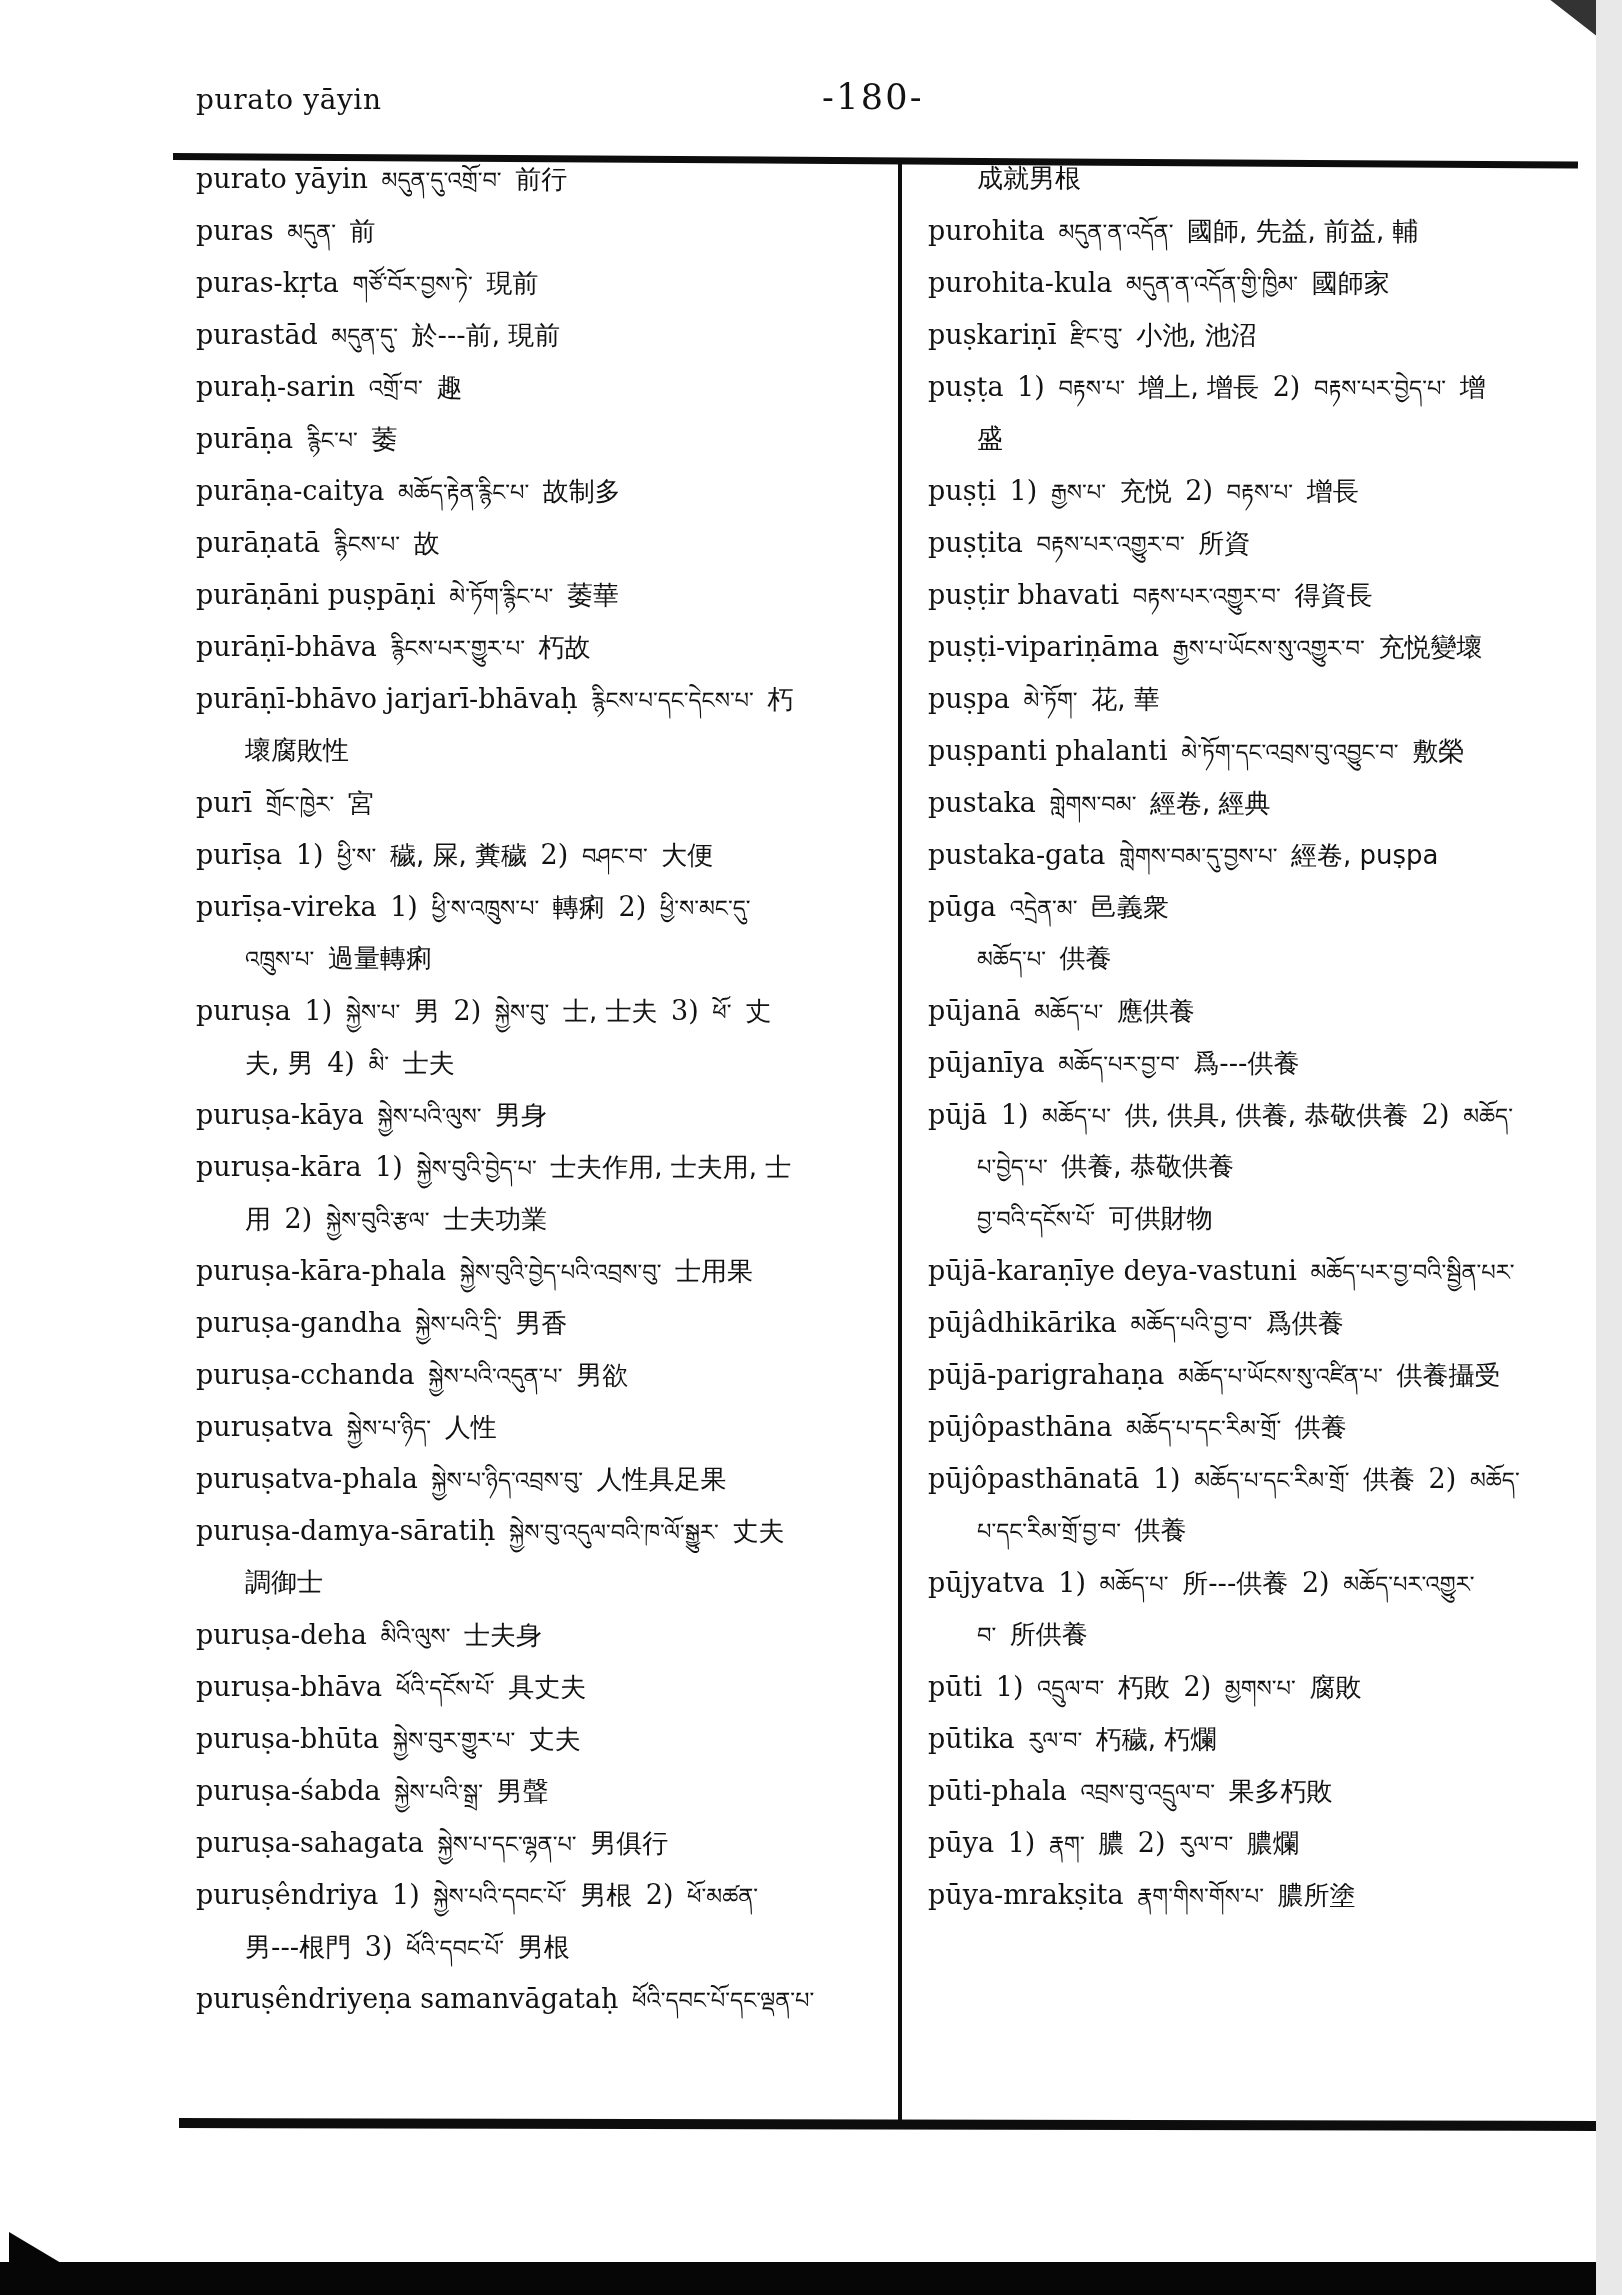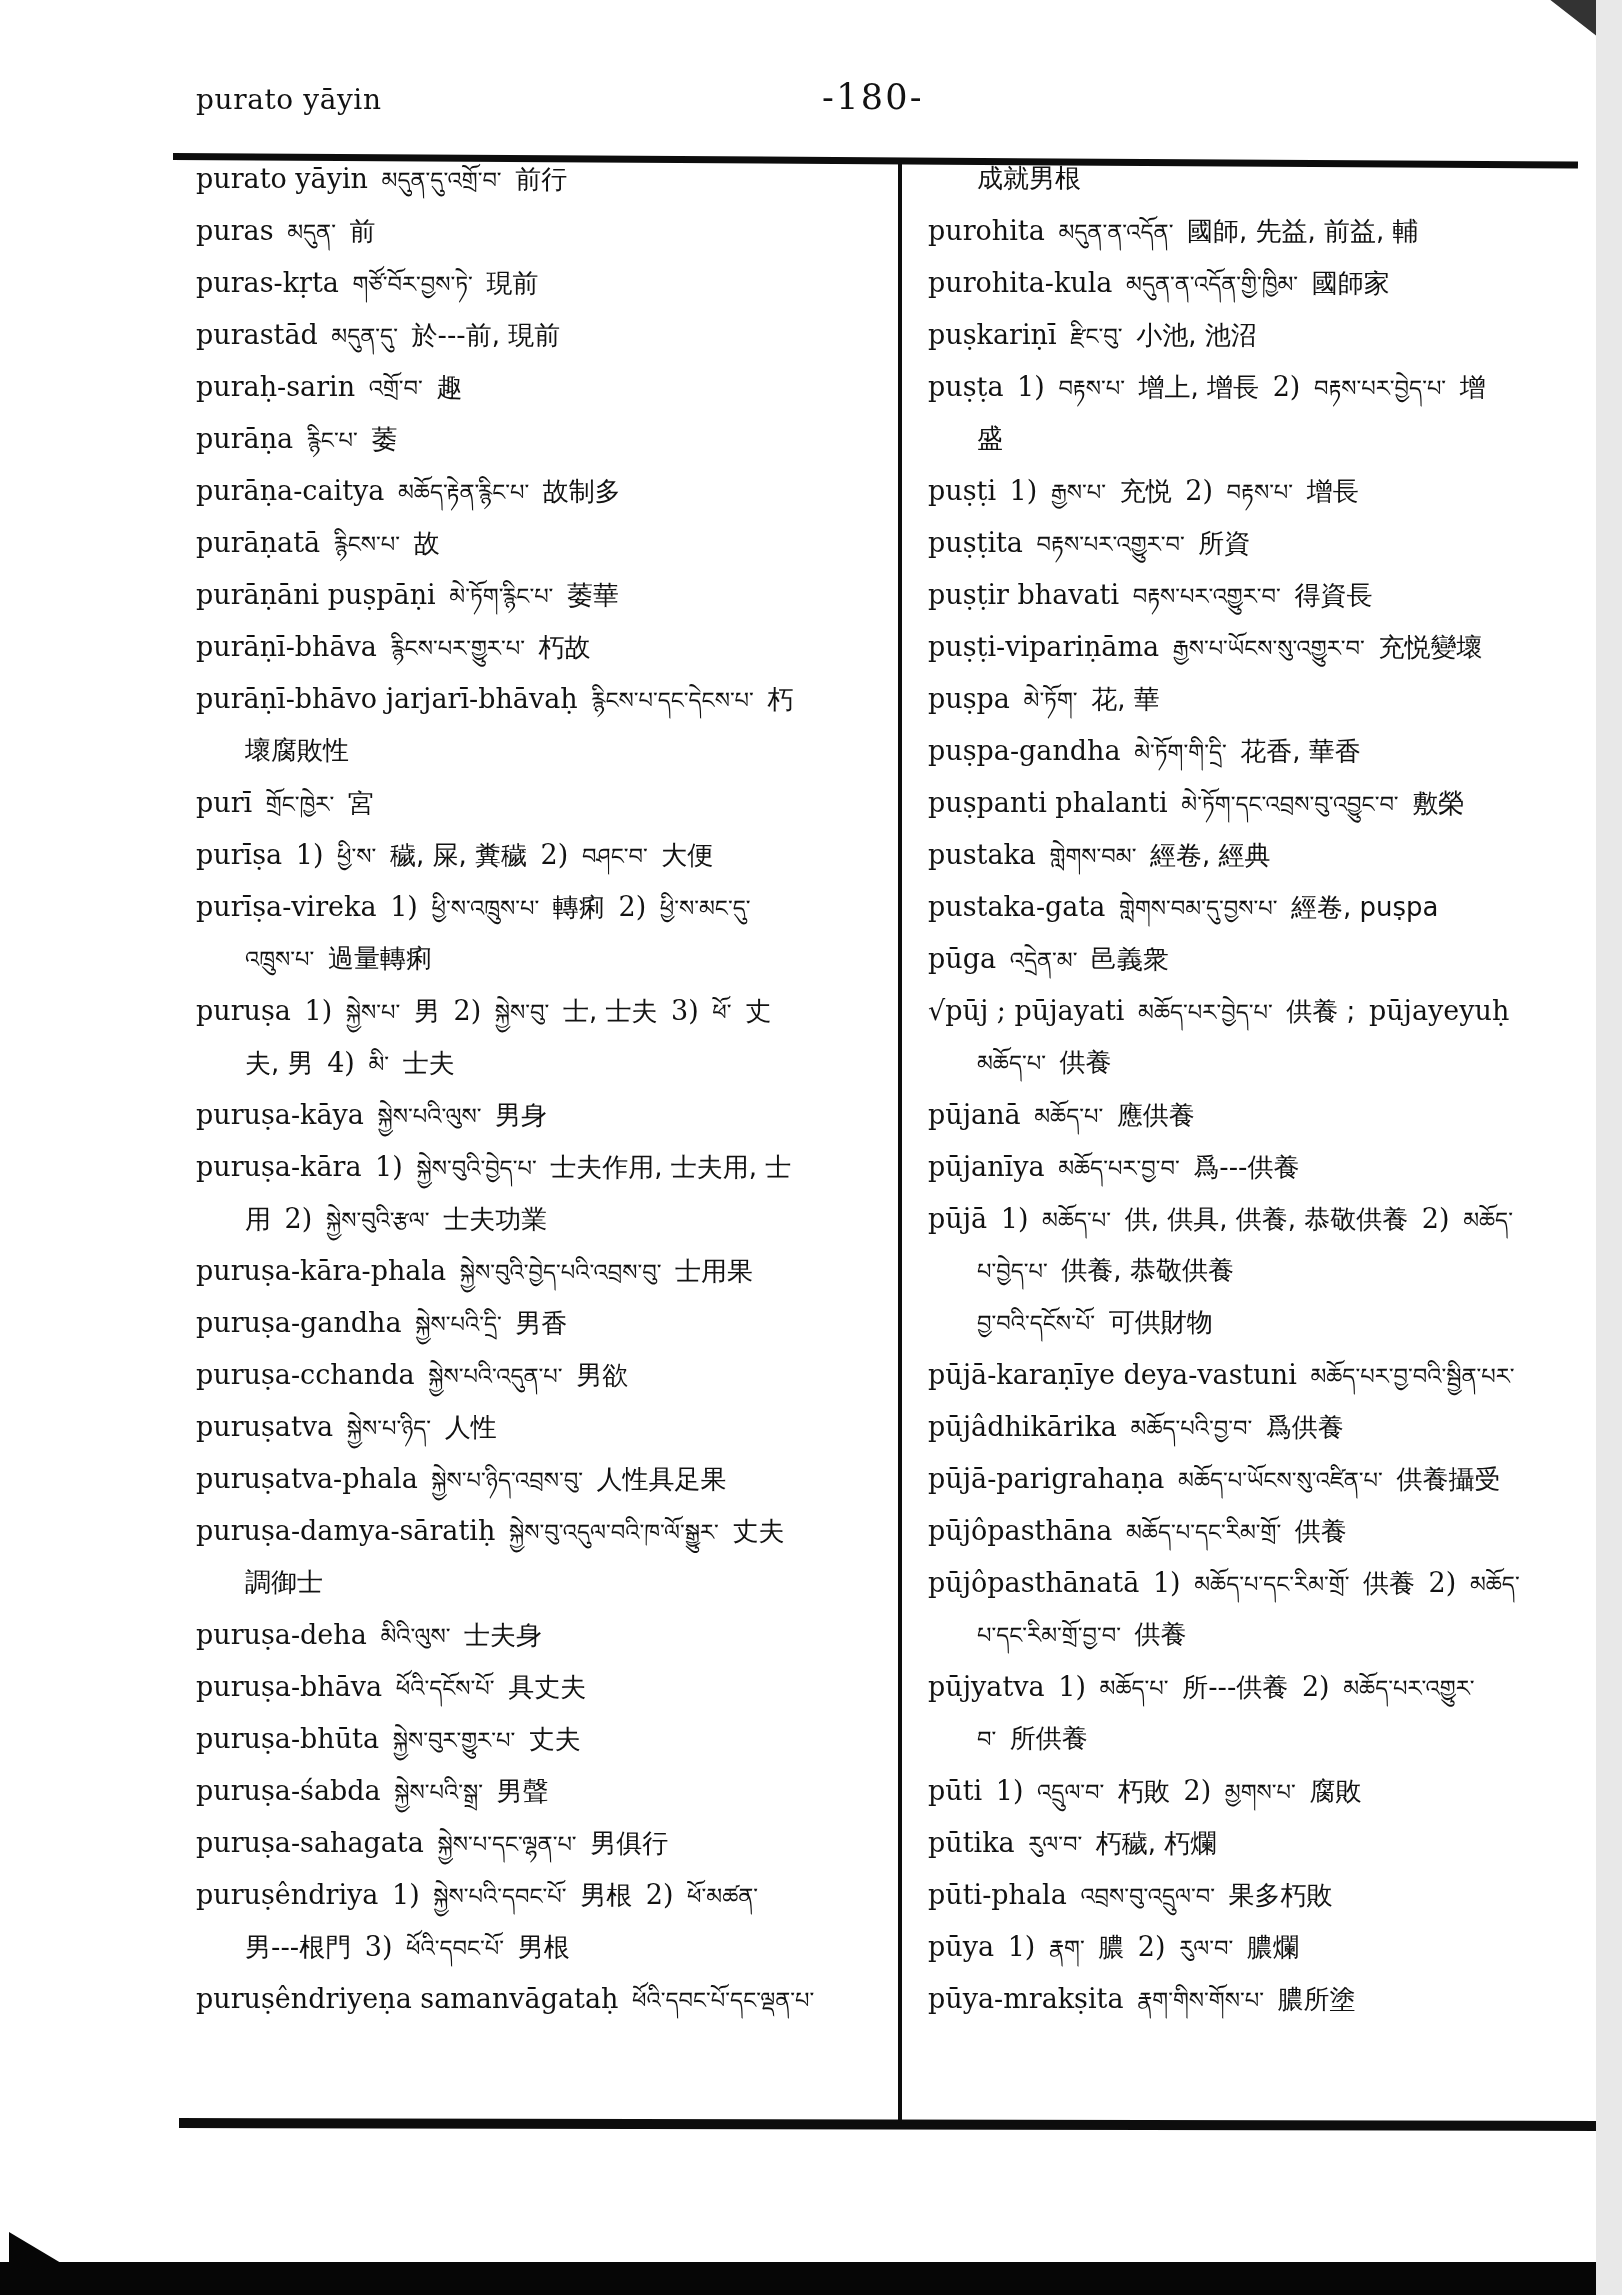--- a/index.html
+++ b/index.html
@@ -318,49 +318,38 @@
         <span class="seg lat">puṣṭi-vipariṇāma</span>
         <span class="seg tib">རྒྱས་པ་ཡོངས་སུ་འགྱུར་བ་</span>
         <span class="seg chn">充悦變壞</span>
       </div>
       <div class="line">
         <span class="seg lat">puṣpa</span>
         <span class="seg tib">མེ་ཏོག་</span>
         <span class="seg chn">花, 華</span>
       </div>
       <div class="line">
-        <span class="seg lat">puṣpa-gandha</span>
-        <span class="seg tib">མེ་ཏོག་གི་དྲི་</span>
-        <span class="seg chn">花香, 華香</span>
-      </div>
-      <div class="line">
         <span class="seg lat">puṣpanti phalanti</span>
         <span class="seg tib">མེ་ཏོག་དང་འབྲས་བུ་འབྱུང་བ་</span>
         <span class="seg chn">敷榮</span>
       </div>
       <div class="line">
         <span class="seg lat">pustaka</span>
         <span class="seg tib">གླེགས་བམ་</span>
         <span class="seg chn">經卷, 經典</span>
       </div>
       <div class="line">
         <span class="seg lat">pustaka-gata</span>
         <span class="seg tib">གླེགས་བམ་དུ་བྱས་པ་</span>
         <span class="seg chn">經卷, puṣpa</span>
       </div>
       <div class="line">
         <span class="seg lat">pūga</span>
         <span class="seg tib">འདྲེན་མ་</span>
         <span class="seg chn">邑義衆</span>
-      </div>
-      <div class="line">
-        <span class="seg lat">√pūj ; pūjayati</span>
-        <span class="seg tib">མཆོད་པར་བྱེད་པ་</span>
-        <span class="seg chn">供養 ;</span>
-        <span class="seg lat">pūjayeyuḥ</span>
       </div>
       <div class="line indent">
         <span class="seg tib">མཆོད་པ་</span>
         <span class="seg chn">供養</span>
       </div>
       <div class="line">
         <span class="seg lat">pūjanā</span>
         <span class="seg tib">མཆོད་པ་</span>
         <span class="seg chn">應供養</span>
       </div>

